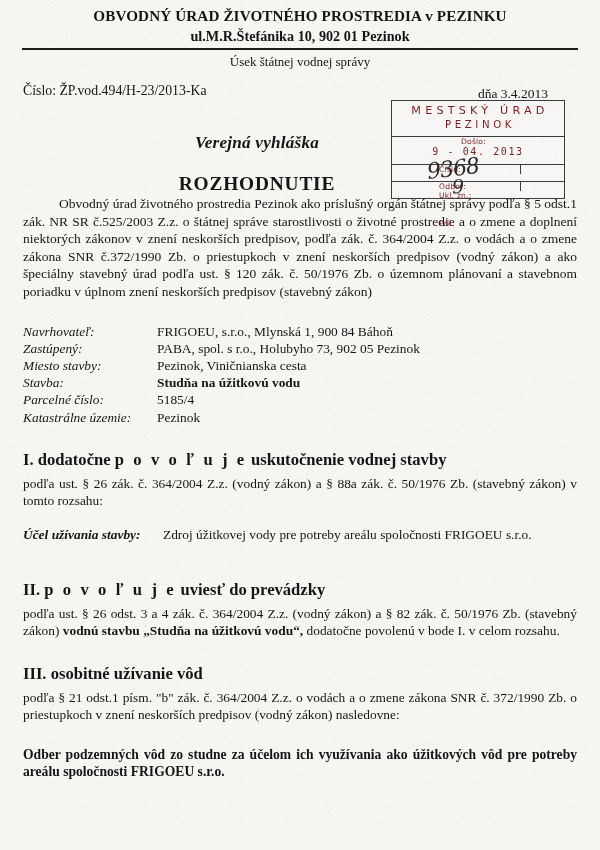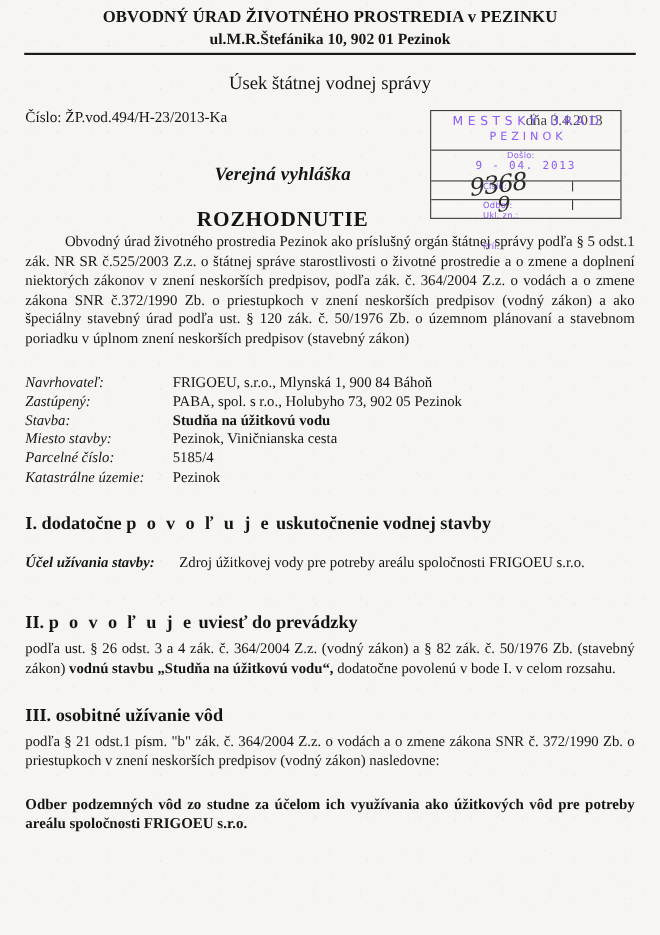--- a/index.html
+++ b/index.html
@@ -55,22 +55,22 @@
     margin-top: 3px;
     white-space: nowrap;
   }
   .rule {
     margin: 3px 22px 0 22px;
     height: 0;
     border-top: 2.1px solid #1b1b1b;
   }
   .lh-dept {
     text-align: center;
-    font-size: 17px;
-    margin-top: 16px;
+    font-size: 13px;
+    margin-top: 4px;
   }
 
   
   .refrow {
     position: relative;
     margin-top: 13px;
     height: 22px;
   }
   .ref-cislo {
     position: absolute;
@@ -89,21 +89,21 @@
 
   
   .stamp {
     position: absolute;
     left: 391px;
     top: 100px;
     width: 174px;
     height: 99px;
     border: 1.4px solid #3b3b3b;
     font-family: "DejaVu Sans", "Liberation Sans", sans-serif;
-    color: #8b5cf6;
+    color: #7f1d1d;
     box-sizing: border-box;
     background: rgba(255,255,255,.18);
     z-index: 3;
   }
   .stamp-head {
     height: 36px;
     border-bottom: 1.3px solid #3b3b3b;
     box-sizing: border-box;
     padding-top: 3px;
   }
@@ -341,39 +341,40 @@
       <tbody>
         <tr>
           <td class="p-lab">Navrhovateľ:</td>
           <td class="p-val">FRIGOEU, s.r.o., Mlynská 1, 900 84 Báhoň</td>
         </tr>
         <tr>
           <td class="p-lab">Zastúpený:</td>
           <td class="p-val">PABA, spol. s r.o., Holubyho 73, 902 05 Pezinok</td>
         </tr>
         <tr>
+          <td class="p-lab">Miesto stavby:</td>
+          <td class="p-val">Pezinok, Viničnianska cesta</td>
+        </tr>
+        <tr>
           <td class="p-lab">Stavba:</td>
           <td class="p-val b">Studňa na úžitkovú vodu</td>
         </tr>
         <tr>
-          <td class="p-lab">Miesto stavby:</td>
-          <td class="p-val">Pezinok, Viničnianska cesta</td>
-        </tr>
-        <tr>
           <td class="p-lab">Parcelné číslo:</td>
           <td class="p-val">5185/4</td>
         </tr>
         <tr>
           <td class="p-lab">Katastrálne územie:</td>
           <td class="p-val">Pezinok</td>
         </tr>
       </tbody>
     </table>
 
     <div class="sec-h"><span>I. dodatočne </span><span class="sp">p o v o ľ u j e</span><span> uskutočnenie vodnej stavby</span></div>
+    <div class="sec-sub">podľa ust. § 26 zák. č. 364/2004 Z.z. (vodný zákon) a § 88a zák. č. 50/1976 Zb. (stavebný zákon) v tomto rozsahu:</div>
 
     <table class="kv">
       <tbody>
         <tr>
           <td class="k">Účel užívania stavby:</td>
           <td class="v">Zdroj úžitkovej vody pre potreby areálu spoločnosti FRIGOEU s.r.o.</td>
         </tr>
       </tbody>
     </table>
 

